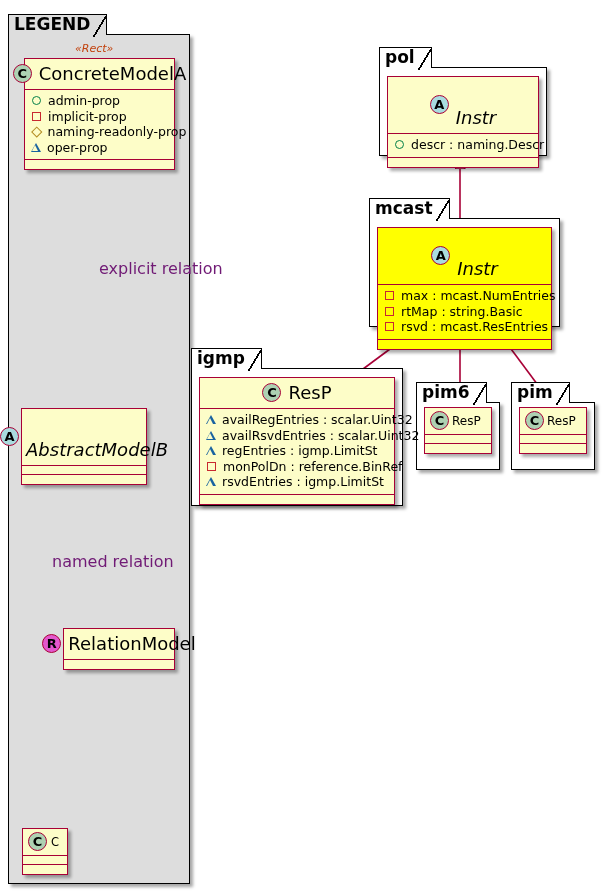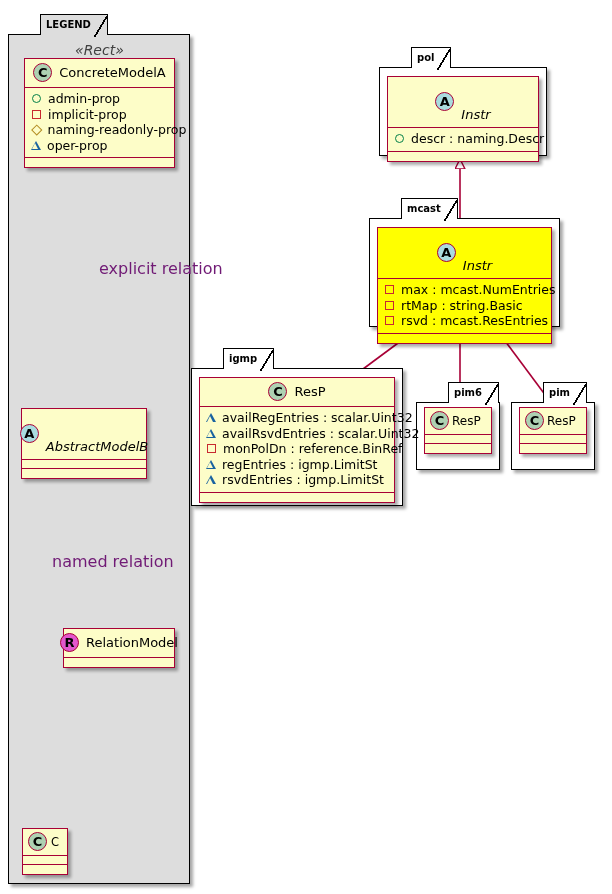--- a/index.html
+++ b/index.html
@@ -10,24 +10,23 @@
   }
   #canvas{position:absolute;left:0;top:0;width:612px;height:894px;}
   svg.wires{position:absolute;left:0;top:0;width:612px;height:894px;pointer-events:none;}
 
   
   .pkg{position:absolute;box-sizing:border-box;}
   .pkg-tab{
     position:absolute;left:0;top:0;height:21px;
     background:#ffffff;border:1.5px solid #000000;border-bottom:none;
     box-sizing:border-box;
-    font-size:10px;font-weight:bold;color:#000;
+    font-size:17px;font-weight:bold;color:#000;
     line-height:19px;padding:0 16px 0 5px;white-space:nowrap;
     z-index:3;
-    margin-left:32px;
   }
   .pkg-tab::after{
     content:"";position:absolute;right:-1px;top:-1px;width:14px;height:23px;
     background:
       linear-gradient(to bottom right, transparent 0 48%, #000 48% 55%, transparent 55% 100%);
   }
   .pkg-body{
     position:absolute;left:0;box-sizing:border-box;
     background:#ffffff;border:1.5px solid #000000;
     box-shadow:3px 3px 3px rgba(0,0,0,.35);
@@ -44,21 +43,21 @@
     z-index:4;
   }
   .cls.hl{background:#ffff00;}
   .cls-head{
     position:relative;box-sizing:border-box;
     border-bottom:1.5px solid #a80036;
     padding:4px 8px 5px 8px;
     display:flex;align-items:center;justify-content:center;gap:7px;
     white-space:nowrap;
   }
-  .cls-name{font-size:13px;color:#000;}
+  .cls-name{font-size:18px;color:#000;}
   .cls-name.ital{font-style:italic;margin-top:26px;}
   .cls-attrs{
     box-sizing:border-box;border-bottom:1.5px solid #a80036;
     padding:3px 6px 4px 6px;
   }
   .cls-empty{height:9px;box-sizing:border-box;border-bottom:1.5px solid #a80036;}
   .cls-empty:last-child{border-bottom:none;}
   .cls-foot{height:9px;box-sizing:border-box;}
 
   .attr{
@@ -79,21 +78,21 @@
 
   
   .mk{width:11px;height:11px;flex:0 0 auto;position:relative;}
   .mk.circle{border:1.4px solid #038048;border-radius:50%;width:9px;height:9px;background:transparent;box-sizing:border-box;margin:0 1px;}
   .mk.square{border:1.4px solid #c82930;width:9px;height:9px;background:transparent;box-sizing:border-box;margin:0 1px;}
   .mk.diamond{border:1.4px solid #b38d22;width:7.5px;height:7.5px;background:transparent;box-sizing:border-box;transform:rotate(45deg);margin:0 1.5px;}
   .mk.triangle{width:0;height:0;border-left:5.5px solid transparent;border-right:5.5px solid transparent;border-bottom:9.5px solid #1963a0;background:transparent;}
   .mk.triangle::after{content:"";position:absolute;left:-3.8px;top:2.6px;width:0;height:0;border-left:3.8px solid transparent;border-right:3.8px solid transparent;border-bottom:6.6px solid #fdfdc8;}
 
   .stereo{
-    position:absolute;font-size:14px;font-style:italic;color:#404040;
+    position:absolute;font-size:11px;font-style:italic;color:#c2410c;
     white-space:nowrap;z-index:3;
   }
   .edge-label{
     position:absolute;font-size:16px;color:#701a75;white-space:nowrap;z-index:5;
   }
 </style>
 </head>
 <body>
 
 <div id="canvas">
@@ -275,26 +274,26 @@
     <div class="cls-attrs">
       <div class="attr">
         <span class="mk triangle"></span>
         <span>availRegEntries : scalar.Uint32</span>
       </div>
       <div class="attr">
         <span class="mk triangle"></span>
         <span>availRsvdEntries : scalar.Uint32</span>
       </div>
       <div class="attr">
+        <span class="mk triangle"></span>
+        <span>regEntries : igmp.LimitSt</span>
+      </div>
+      <div class="attr">
         <span class="mk square"></span>
         <span>monPolDn : reference.BinRef</span>
-      </div>
-      <div class="attr">
-        <span class="mk triangle"></span>
-        <span>regEntries : igmp.LimitSt</span>
       </div>
       <div class="attr">
         <span class="mk triangle"></span>
         <span>rsvdEntries : igmp.LimitSt</span>
       </div>
     </div>
     <div class="cls-foot"></div>
   </div>
 
   <div class="pkg" style="left:416px; top:382px; width:84px; height:88px;">

